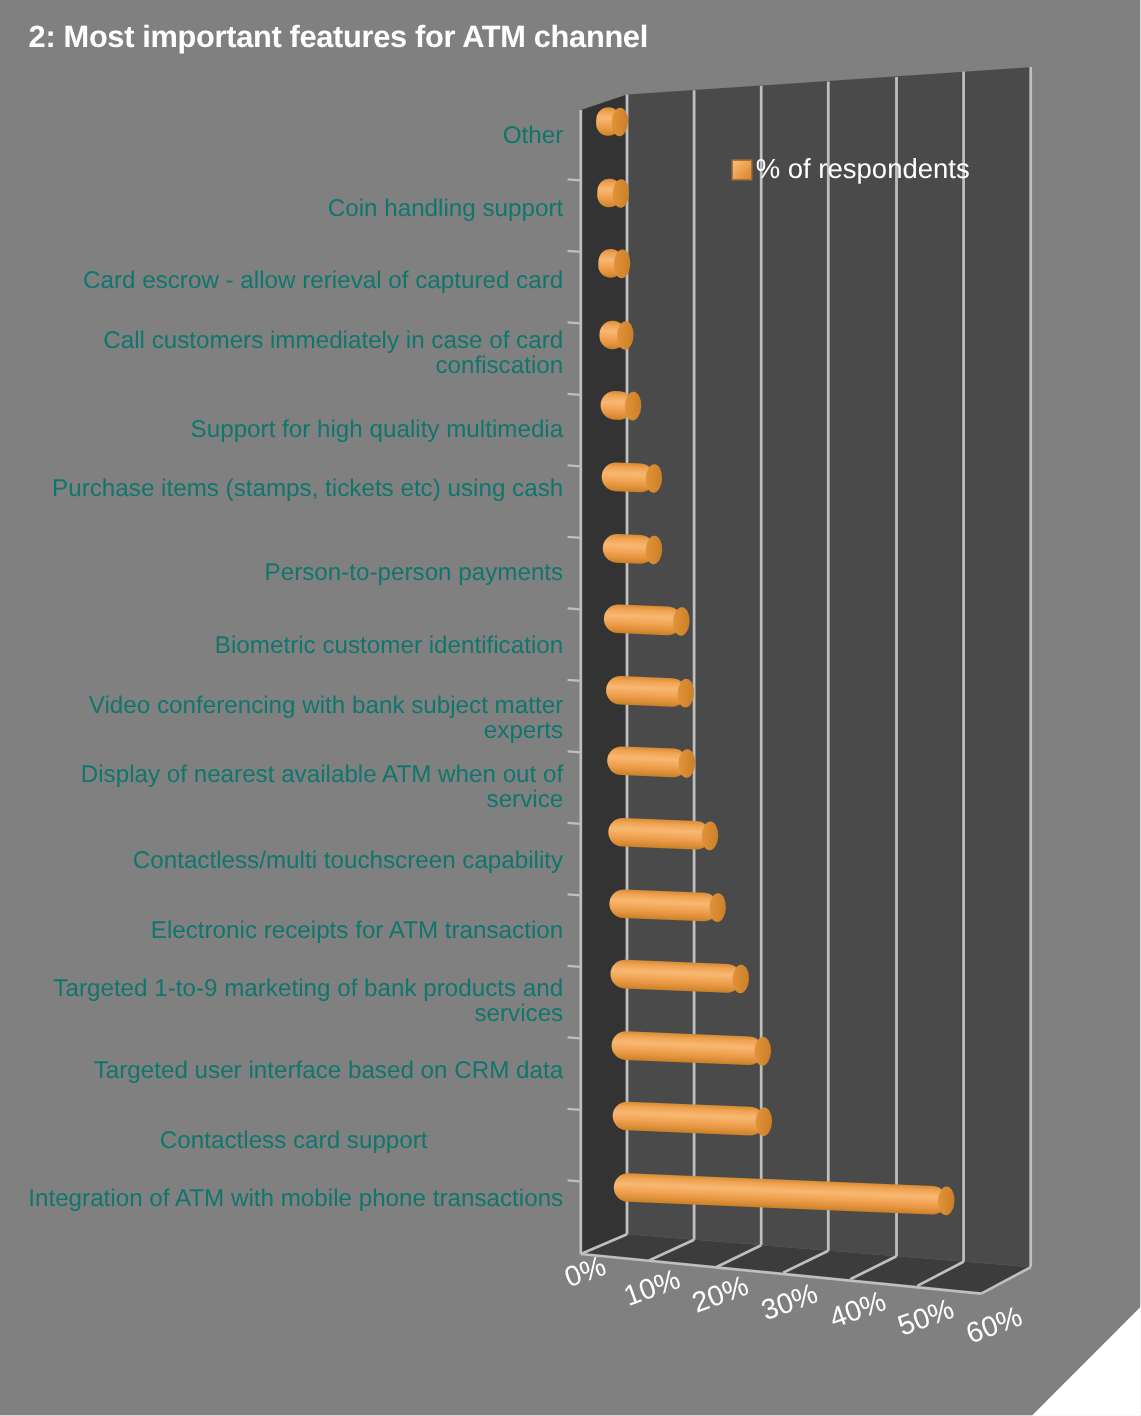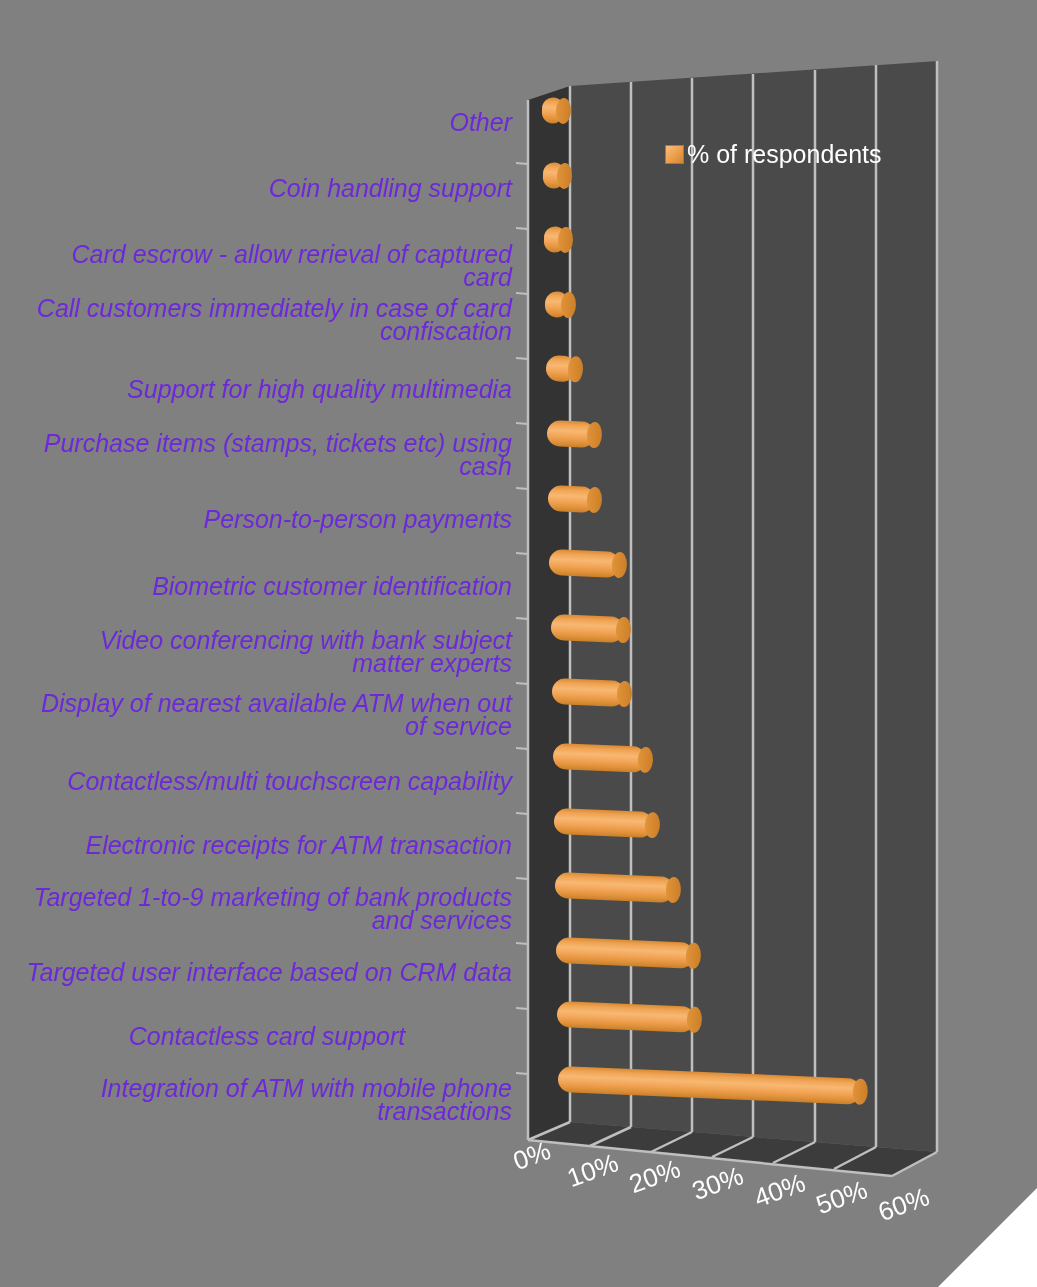--- a/index.html
+++ b/index.html
@@ -32,24 +32,23 @@
     pointer-events:none;
   }
   #plot svg{position:absolute;left:0;top:0;}
 
   
   .catlabel{
     position:absolute;
     right:525px;
     width:490px;
     text-align:right;
-    color:#6d28d9;
-    font-size:25px;
+    color:#0f766e;
+    font-size:22px;
     line-height:23px;
-    font-style:italic;
   }
 
   
   .barwrap{position:absolute;}
   .bar{
     position:absolute;
     height:26px;
     border-radius:13px/13px;
     background:linear-gradient(to bottom,
        #d88b33 0%,
@@ -86,20 +85,21 @@
     white-space:nowrap;
   }
 </style>
 </head>
 <body>
 
 <div id="page">
 
   <div id="card"></div>
 
+  <div id="title">2: Most important features for ATM channel</div>
 
   <div id="plot">
     <svg width="1037" height="1287">
 
       <polygon points="570,86 938,61 938,1152 570,1122" fill="#4A4A4A"></polygon>
 
       <polygon points="528,100 570,86 570,1122 528,1140" fill="#333333"></polygon>
 
       <polygon points="528,1140 570,1122 938,1152 892,1176" fill="#3C3C3C"></polygon>
 

